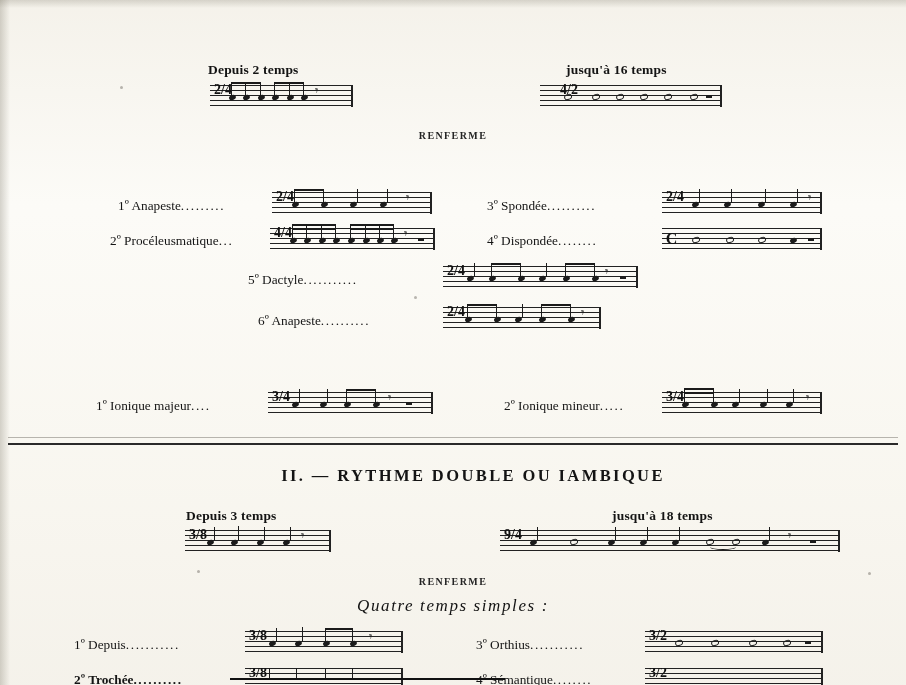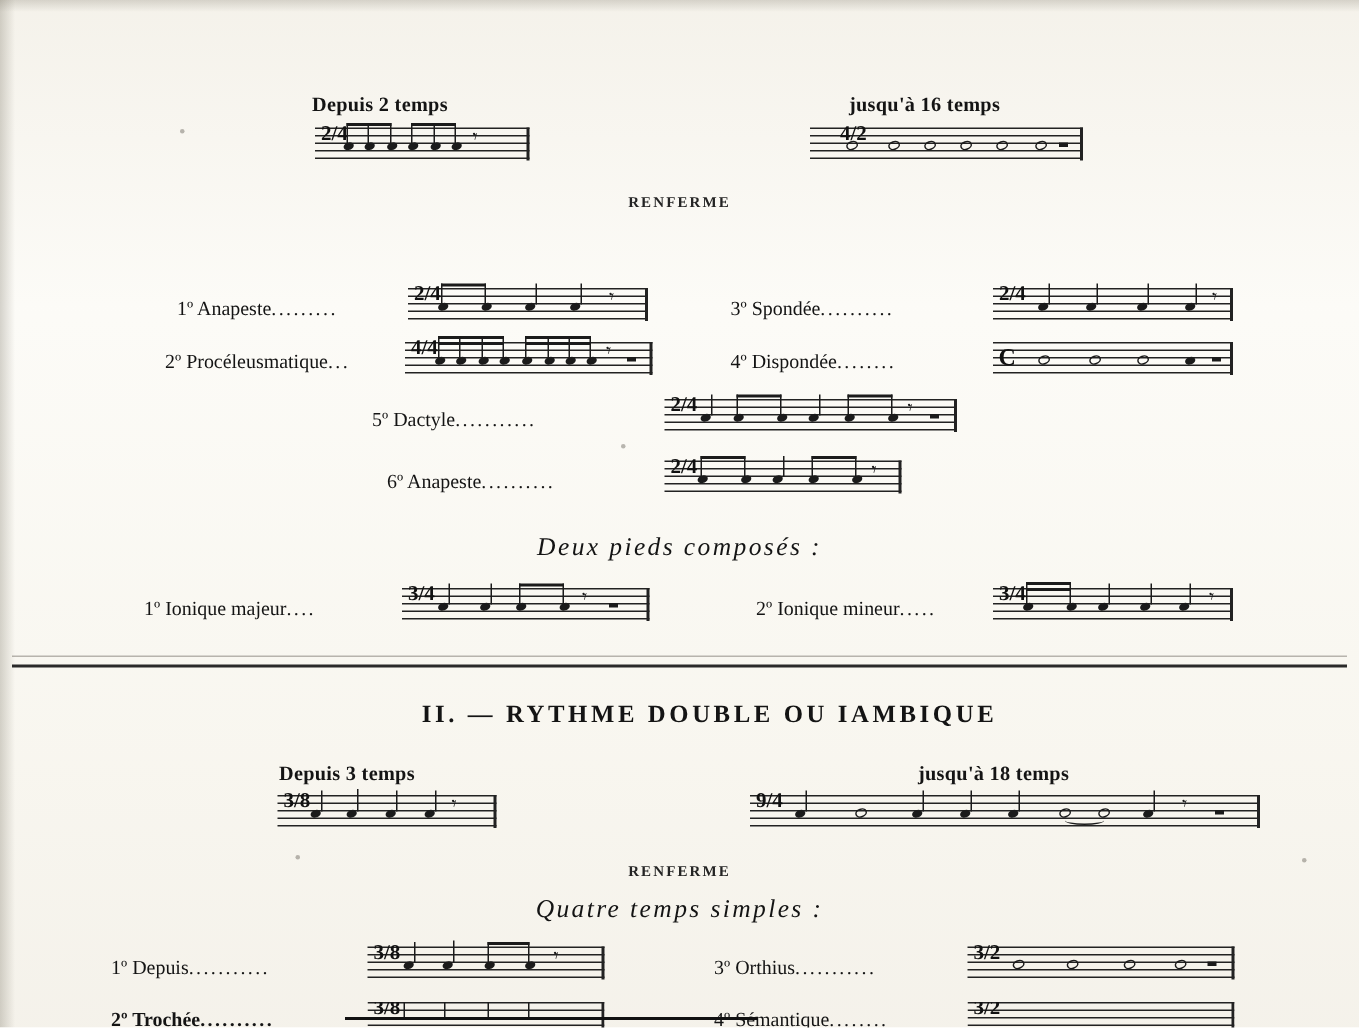--- a/index.html
+++ b/index.html
@@ -395,21 +395,20 @@
       <div class="stem" style="left:79px; top:-3px; height:14px;"></div>
     <div class="beam" style="left:98px; top:-3px; width:30px;"></div>
     <div class="stem" style="left:98px; top:-3px; height:15px;"></div>
       <div class="note" style="left:96px; top:10px;"></div>
     <div class="stem" style="left:127px; top:-3px; height:15px;"></div>
       <div class="note" style="left:125px; top:10px;"></div>
     <div class="rest" style="left:138px; top:-2px;">𝄾</div>
     <div class="bar-end" style="left:156px;"></div>
   </div>
 
-  <div class="subhead" style="top:355px;">Deux pieds composés :</div>
 
   <div class="item-label" style="left:96px; top:398px;">
     <span>1º</span>
     <span>Ionique majeur</span><span class="dots">....</span>
   </div>
   <div class="staff" style="left:268px; top:392px; width:165px; height:22px;">
     <div class="lines">
         <i style="top:0"></i>
         <i style="top:5px"></i>
         <i style="top:10px"></i>

